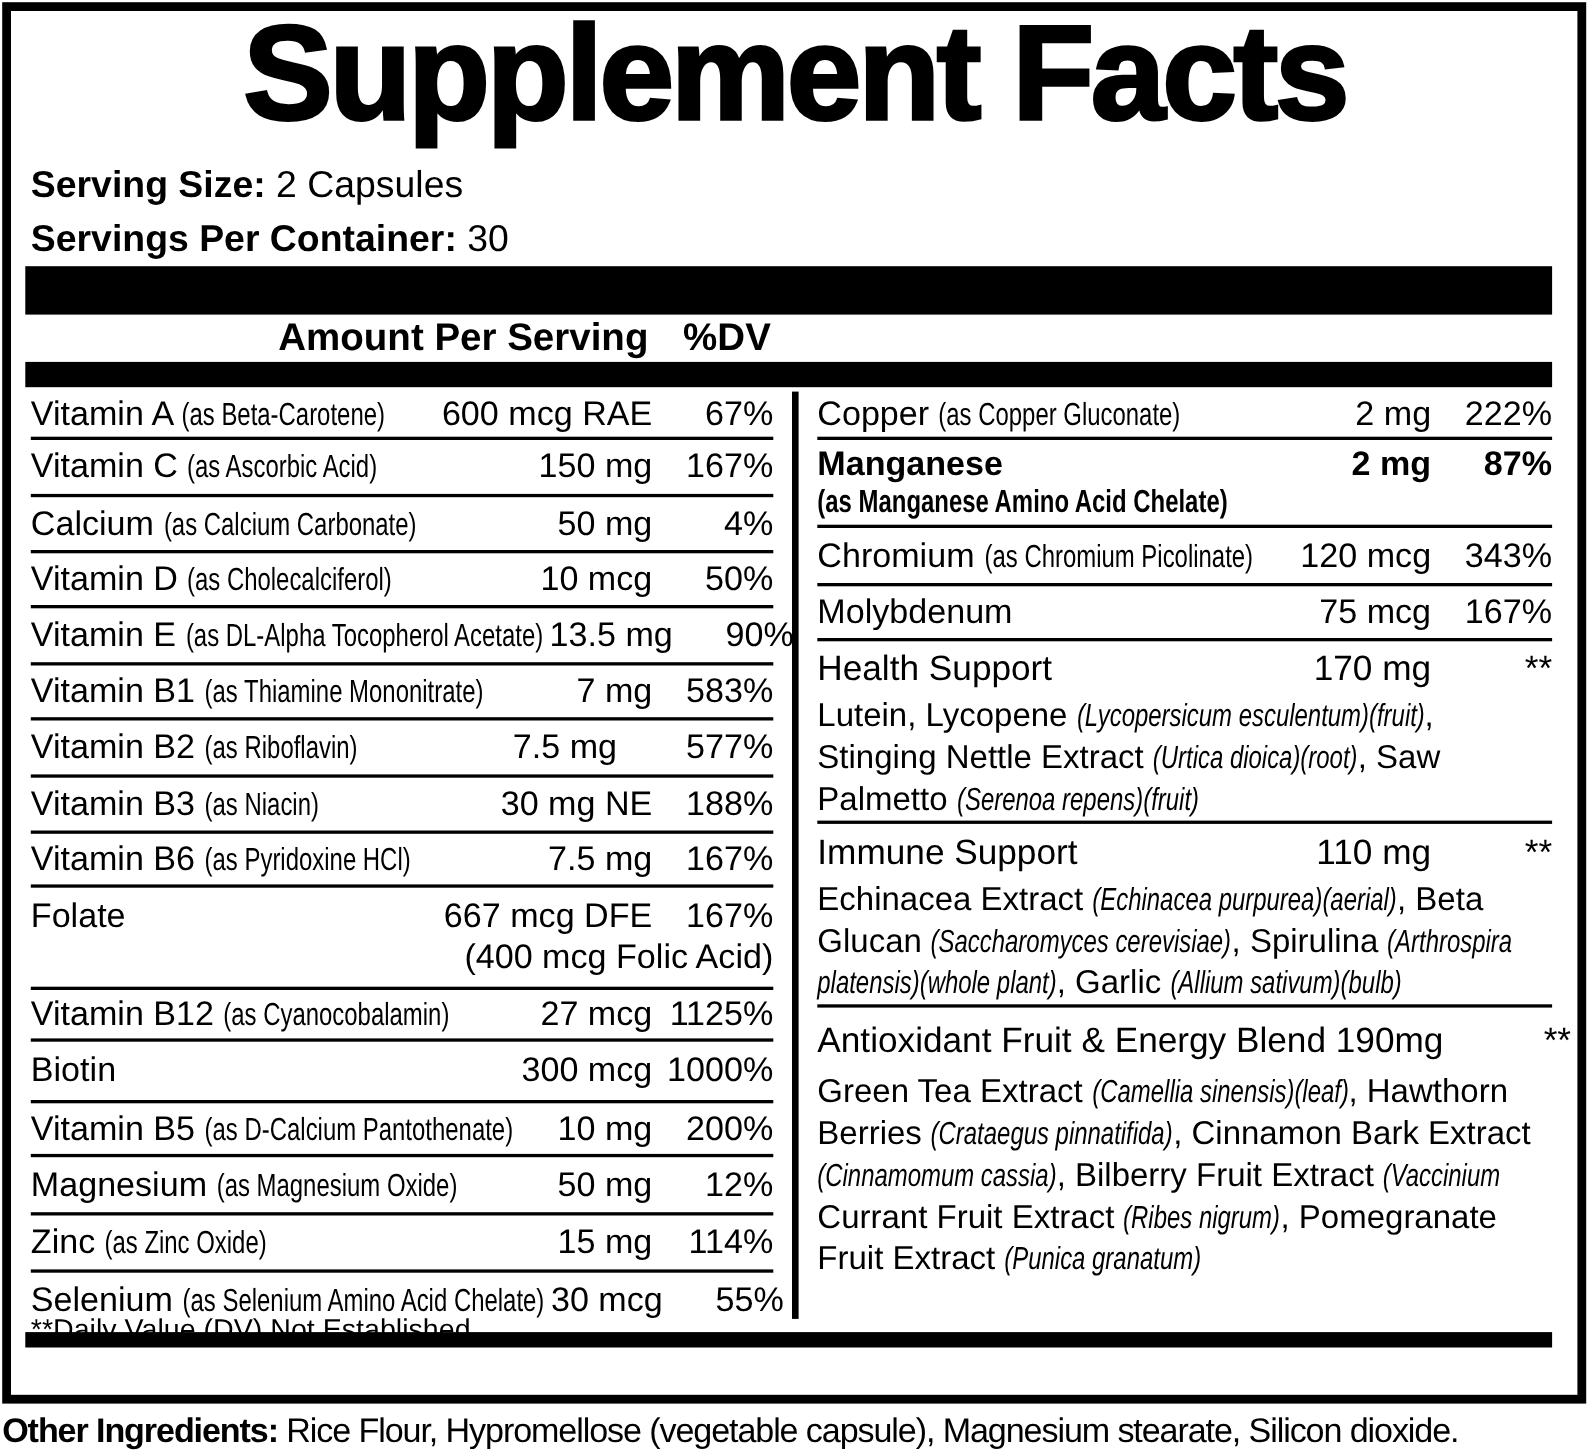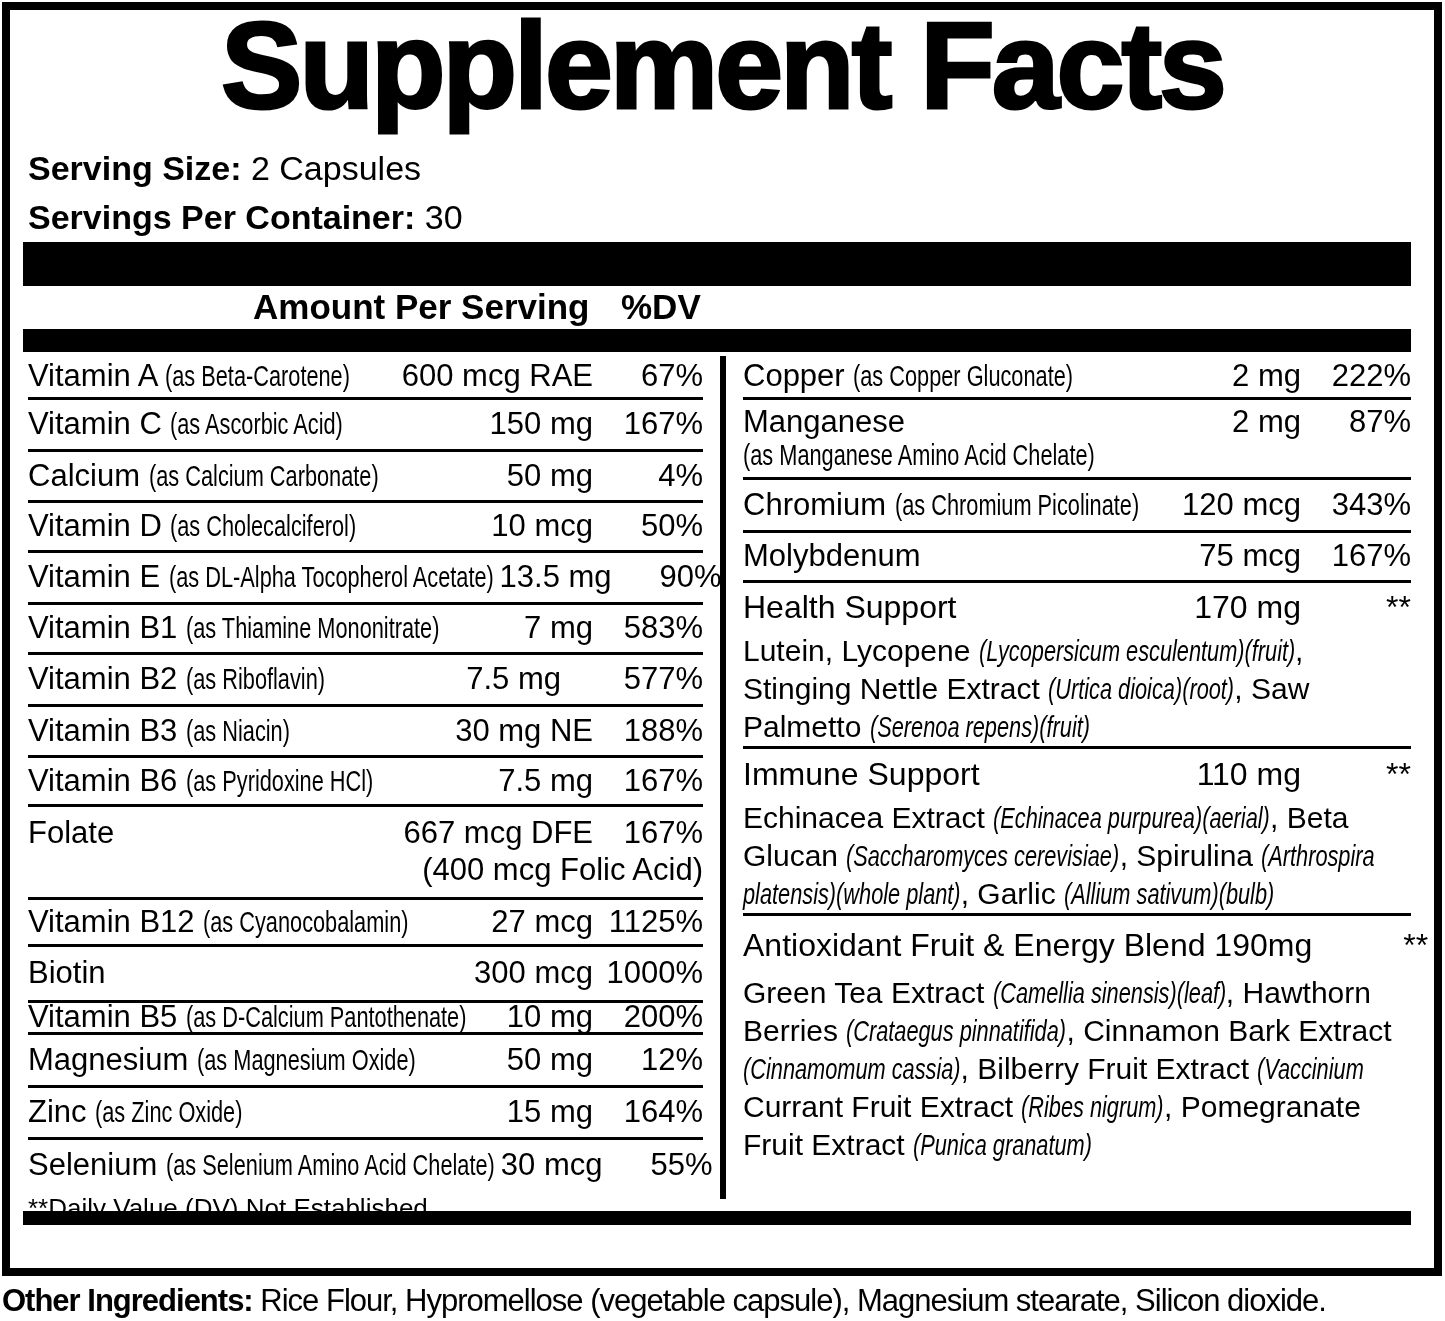--- a/index.html
+++ b/index.html
@@ -119,49 +119,49 @@
     <div class="nrow" style="height: 47px;">
       <div class="nname"><span>Vitamin B12</span> <span class="cond" style="margin-right: -68.5px;">(as Cyanocobalamin)</span></div>
       <span class="namt">27 mcg</span>
       <span class="ndv">1125%</span>
     </div>
     <div class="nrow" style="height: 56px;">
       <div class="nname"><span>Biotin</span></div>
       <span class="namt">300 mcg</span>
       <span class="ndv">1000%</span>
     </div>
-    <div class="nrow" style="height: 32px;">
+    <div class="nrow" style="height: 49px;">
       <div class="nname"><span>Vitamin B5</span> <span class="cond" style="margin-right: -93.5px;">(as D-Calcium Pantothenate)</span></div>
       <span class="namt">10 mg</span>
       <span class="ndv">200%</span>
     </div>
     <div class="nrow" style="height: 53px;">
       <div class="nname"><span>Magnesium</span> <span class="cond" style="margin-right: -73px;">(as Magnesium Oxide)</span></div>
       <span class="namt">50 mg</span>
       <span class="ndv">12%</span>
     </div>
     <div class="nrow" style="height: 52px;">
       <div class="nname"><span>Zinc</span> <span class="cond" style="margin-right: -49.25px;">(as Zinc Oxide)</span></div>
       <span class="namt">15 mg</span>
-      <span class="ndv">164%</span>
+      <span class="ndv">114%</span>
     </div>
     <div class="nrow last" style="height: 51px;">
       <div class="nname"><span>Selenium</span> <span class="cond" style="margin-right: -109.5px;">(as Selenium Amino Acid Chelate)</span></div>
       <span class="namt">30 mcg</span>
       <span class="ndv">55%</span>
     </div>
   </div>
 <div class="abs divider"></div>
 <div class="abs col rightcol" id="right-col">
     <div class="nrow" style="height: 44px;">
       <div class="nname"><span>Copper</span> <span class="cond" style="margin-right: -73.25px;">(as Copper Gluconate)</span></div>
       <span class="namt">2 mg</span>
       <span class="ndv">222%</span>
     </div>
-    <div class="nrow" style="height: 80px;">
+    <div class="nrow" style="height: 80px; font-weight: bold;">
       <div class="nname"><span>Manganese</span></div>
       <span class="namt">2 mg</span>
       <span class="ndv">87%</span>
       <div class="subl"><span class="cond" style="margin-right: -117.25px;">(as Manganese Amino Acid Chelate)</span></div>
     </div>
     <div class="nrow" style="height: 53px;">
       <div class="nname"><span>Chromium</span> <span class="cond" style="margin-right: -81.5px;">(as Chromium Picolinate)</span></div>
       <span class="namt">120 mcg</span>
       <span class="ndv">343%</span>
     </div>

